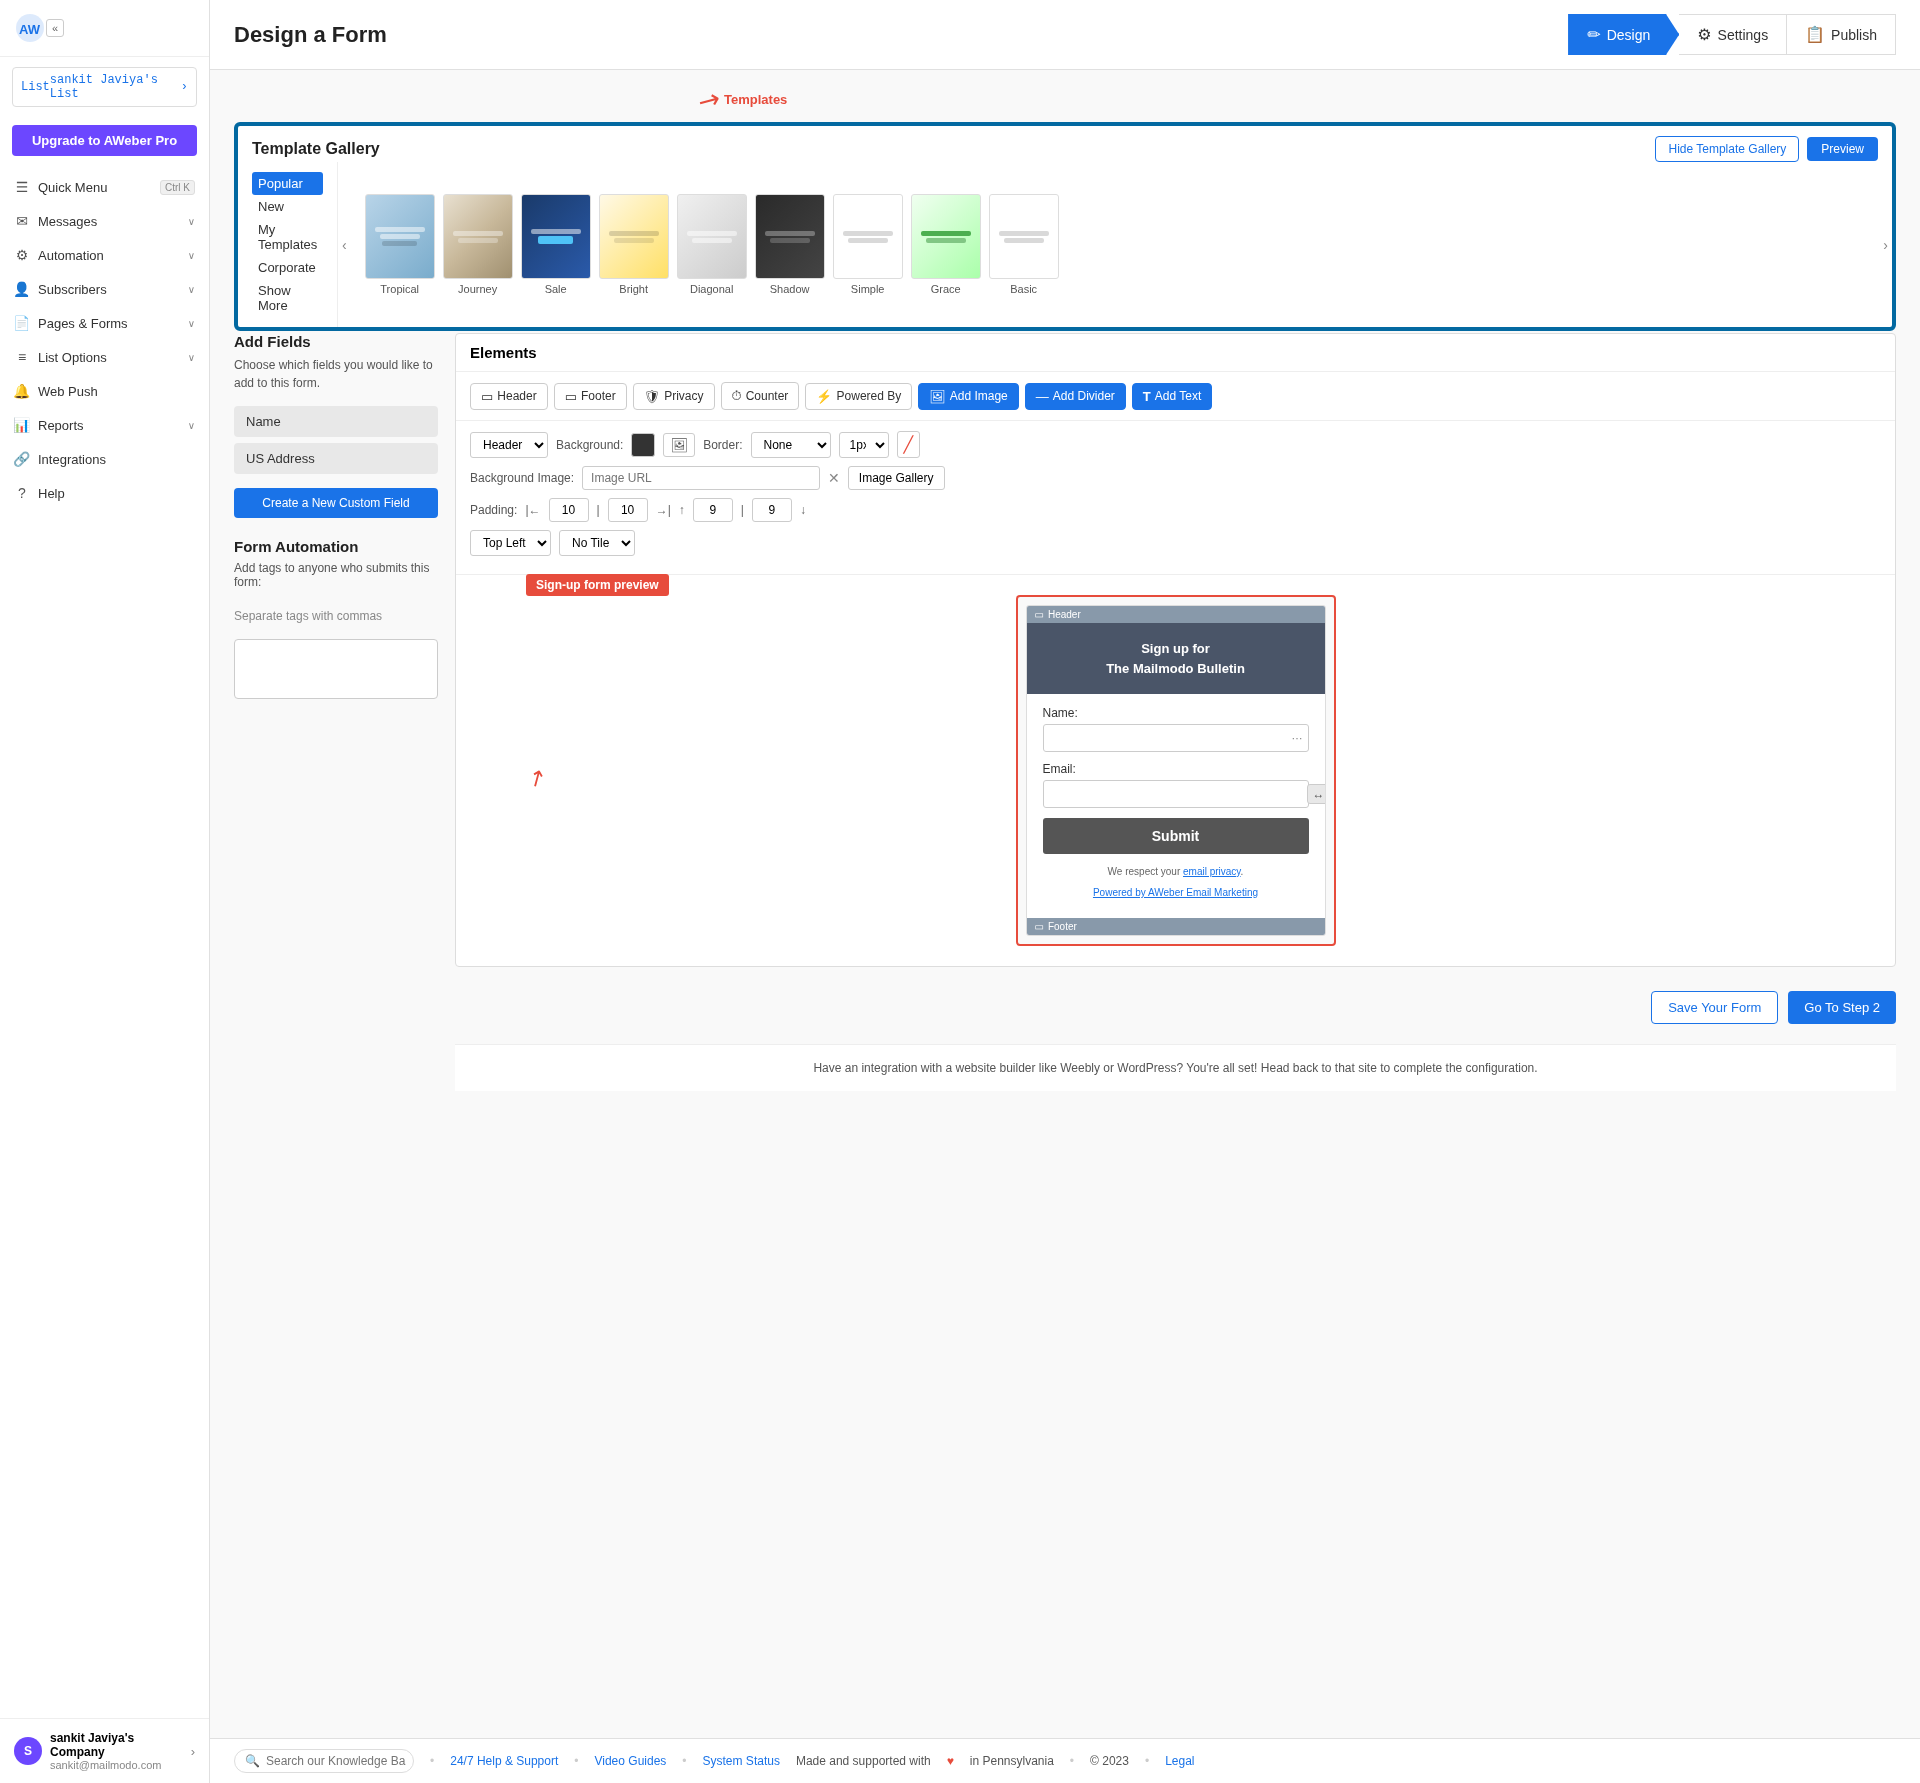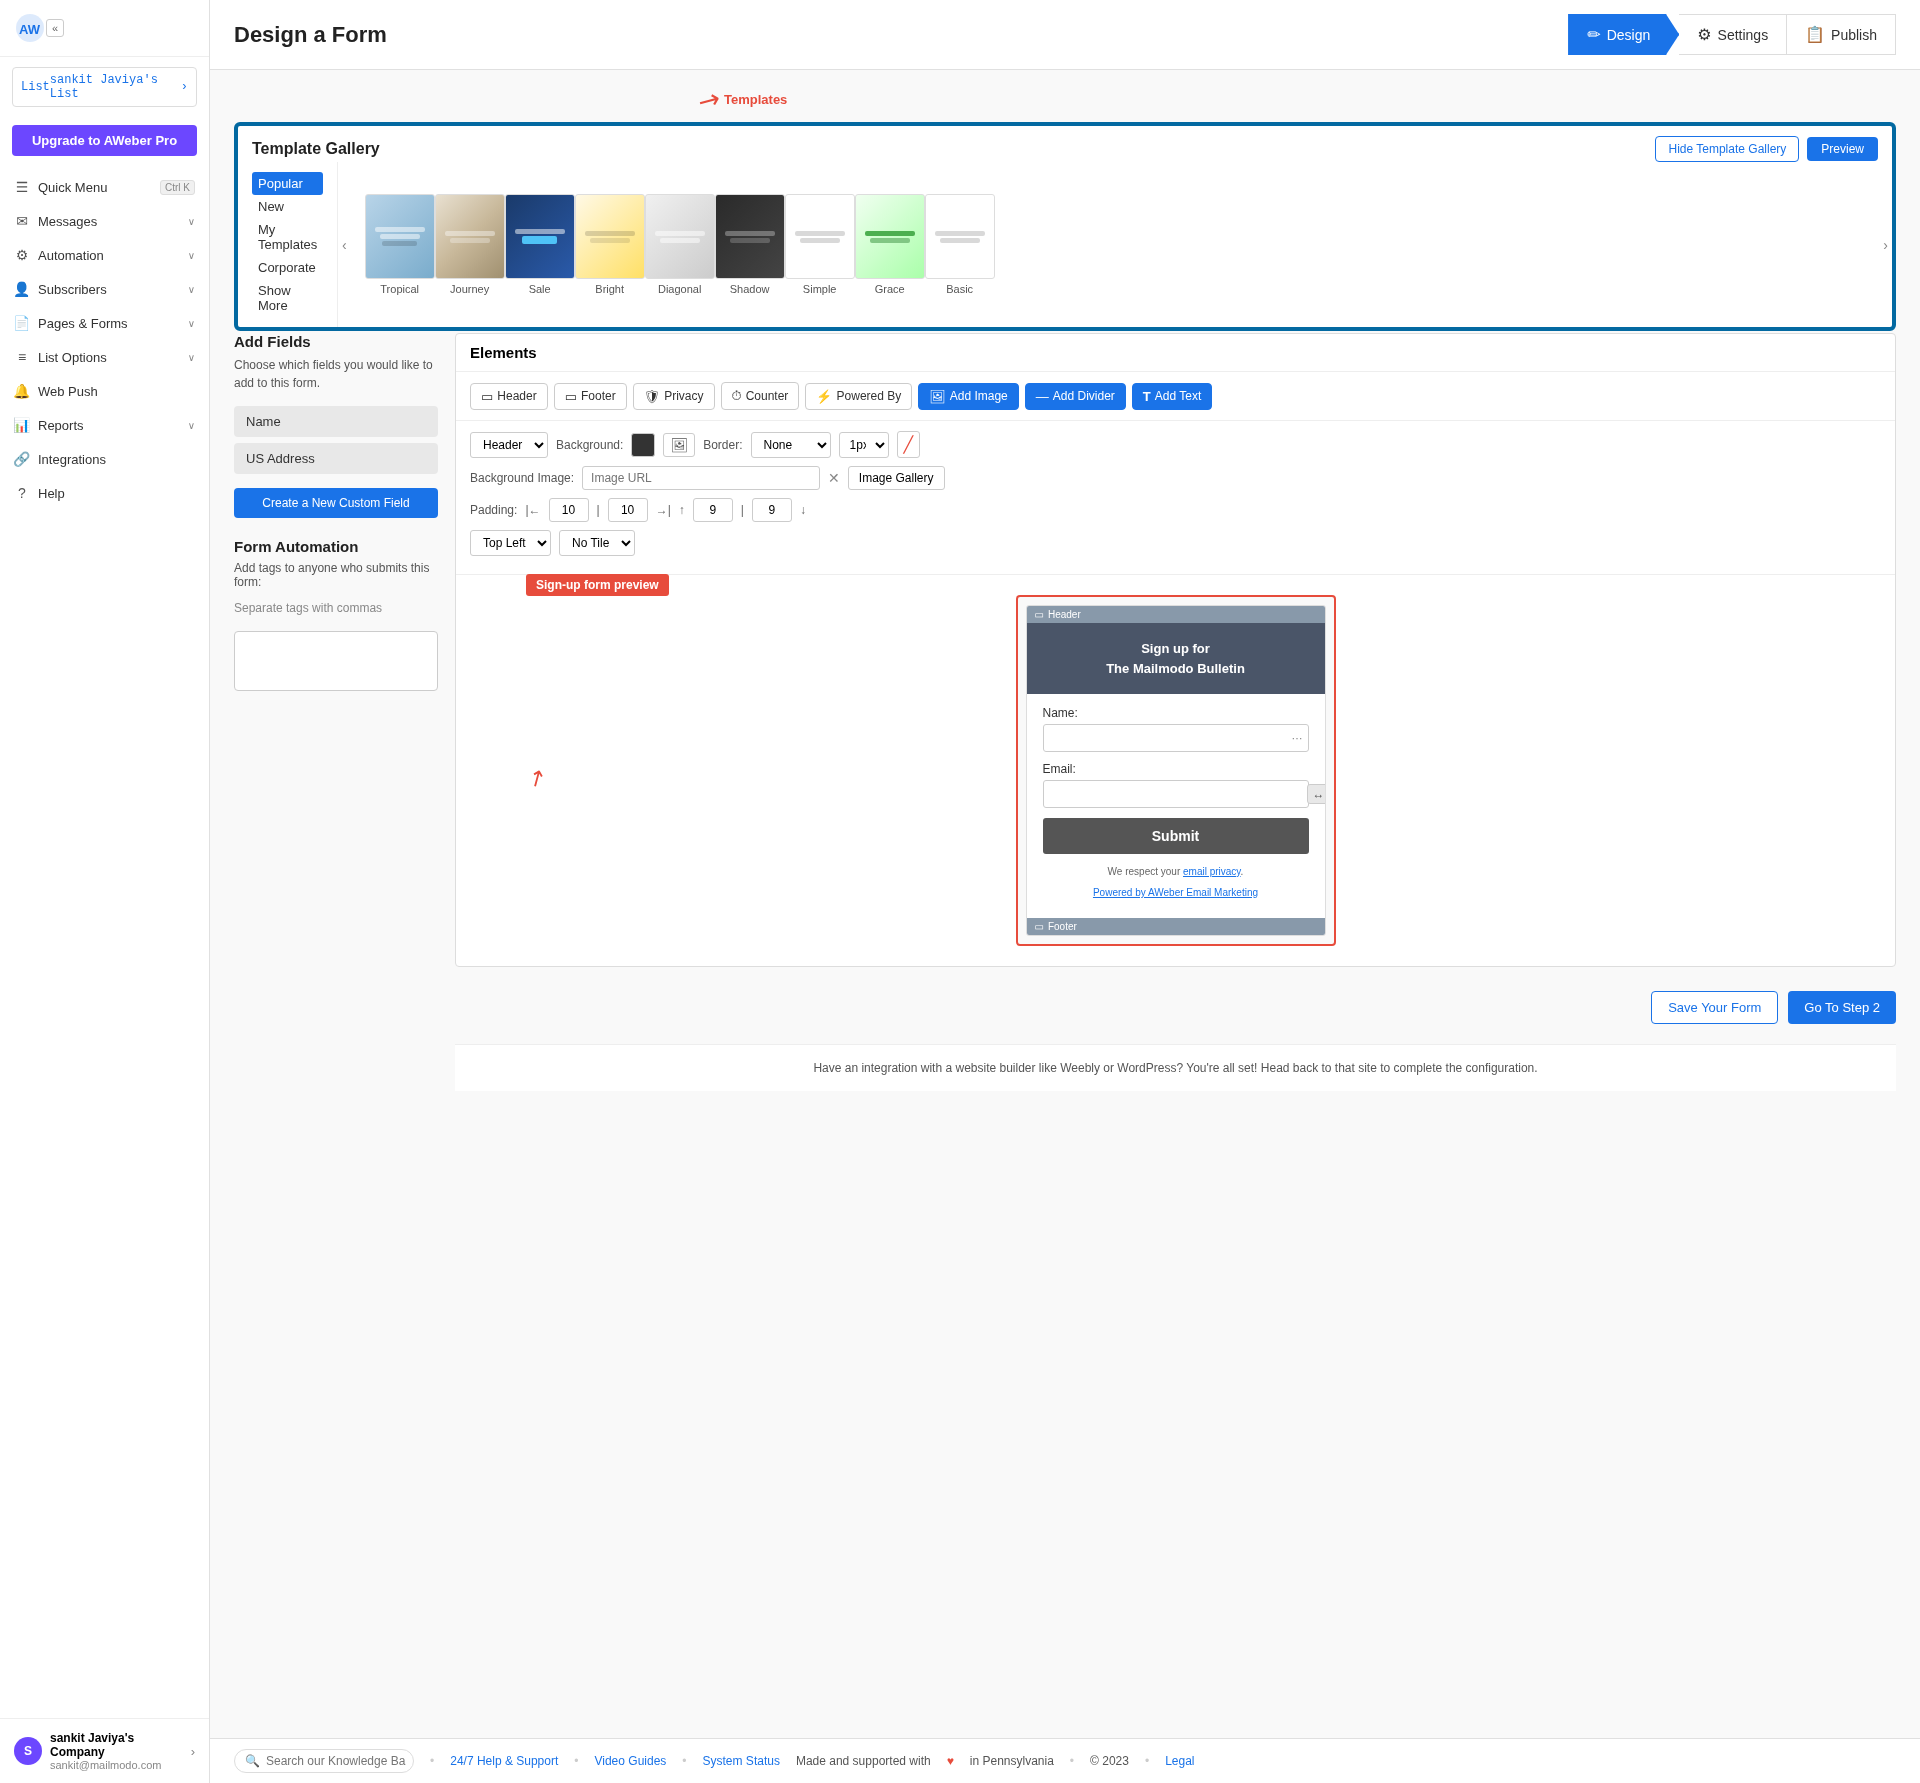--- a/index.html
+++ b/index.html
@@ -47,21 +47,21 @@
     .template-gallery-section { border: 4px solid #0369a1; border-radius: 6px; background: #fff; margin-bottom: 2px; overflow: hidden; }
     .template-gallery-header { display: flex; align-items: center; justify-content: space-between; padding: 10px 14px 0; }
     .template-gallery-title { font-size: 16px; font-weight: 700; color: #222; }
     .gallery-header-actions { display: flex; align-items: center; gap: 8px; }
     .hide-gallery-btn { background: none; border: 1px solid #1a73e8; color: #1a73e8; border-radius: 4px; padding: 5px 12px; font-size: 12px; cursor: pointer; }
     .preview-btn { background: #1a73e8; color: #fff; border: none; border-radius: 4px; padding: 5px 14px; font-size: 12px; cursor: pointer; }
     .gallery-body { display: flex; gap: 0; }
     .gallery-sidebar { width: 100px; padding: 10px 14px; border-right: 1px solid #eee; }
     .gallery-category { padding: 4px 6px; font-size: 13px; cursor: pointer; border-radius: 3px; color: #333; }
     .gallery-category.active { background: #1a73e8; color: #fff; border-radius: 3px; }
-    .gallery-templates { display: flex; padding: 10px 14px; overflow-x: auto; flex: 1; align-items: flex-end; }
+    .gallery-templates { display: flex; gap: 8px; padding: 10px 14px; overflow-x: auto; flex: 1; align-items: flex-end; }
     .template-item { display: flex; flex-direction: column; align-items: center; gap: 4px; cursor: pointer; min-width: 70px; }
     .template-thumb { width: 70px; height: 85px; border: 1px solid #ddd; border-radius: 3px; background: #f5f5f5; overflow: hidden; display: flex; align-items: center; justify-content: center; font-size: 8px; color: #999; }
     .template-thumb.tropical { background: linear-gradient(135deg, #b8d4e8 0%, #7aaccc 100%); }
     .template-thumb.journey { background: linear-gradient(135deg, #e8e0d0 0%, #c8b89a 50%, #a09070 100%); }
     .template-thumb.sale { background: linear-gradient(135deg, #1a3a6a 0%, #2a5aaa 100%); }
     .template-thumb.bright { background: linear-gradient(135deg, #fff9e6 0%, #ffe066 100%); }
     .template-thumb.diagonal { background: linear-gradient(135deg, #f0f0f0 0%, #ccc 100%); }
     .template-thumb.shadow { background: linear-gradient(135deg, #2a2a2a 0%, #444 100%); }
     .template-thumb.simple { background: #fff; border: 1px solid #ddd; }
     .template-thumb.grace { background: linear-gradient(135deg, #f0fff0 0%, #aaffaa 100%); }
@@ -74,21 +74,21 @@
     .right-panel { flex: 1; }
 
     
     .section-title { font-size: 15px; font-weight: 700; color: #222; margin-bottom: 6px; }
     .section-desc { font-size: 12px; color: #555; margin-bottom: 14px; line-height: 1.5; }
     .field-item { background: #e8e8e8; border-radius: 4px; padding: 8px 12px; margin-bottom: 6px; font-size: 13px; color: #333; cursor: pointer; }
     .create-field-btn { background: #1a73e8; color: #fff; border: none; border-radius: 4px; padding: 8px 14px; font-size: 12px; cursor: pointer; margin-top: 8px; width: 100%; }
 
     
     .form-automation { margin-top: 20px; }
-    .automation-desc { font-size: 12px; color: #555; margin-bottom: 12px; }
+    .automation-desc { font-size: 12px; color: #555; margin-bottom: 20px; }
     .tags-input { width: 100%; border: 1px solid #ccc; border-radius: 4px; padding: 6px 8px; min-height: 60px; font-size: 12px; resize: none; }
     .tags-hint { font-size: 12px; color: #888; margin-bottom: 16px; }
 
     
     .elements-section { background: #fff; border: 1px solid #ddd; border-radius: 4px; margin-bottom: 12px; }
     .elements-header { padding: 10px 14px; border-bottom: 1px solid #eee; font-size: 15px; font-weight: 700; }
     .elements-toolbar { display: flex; align-items: center; gap: 6px; padding: 10px 14px; flex-wrap: wrap; border-bottom: 1px solid #eee; }
     .elem-btn { display: flex; align-items: center; gap: 4px; padding: 5px 10px; border: 1px solid #ccc; border-radius: 4px; background: #fff; font-size: 12px; cursor: pointer; color: #333; }
     .elem-btn.blue { background: #1a73e8; color: #fff; border-color: #1a73e8; }
     .elem-btn-icon { font-size: 13px; }

